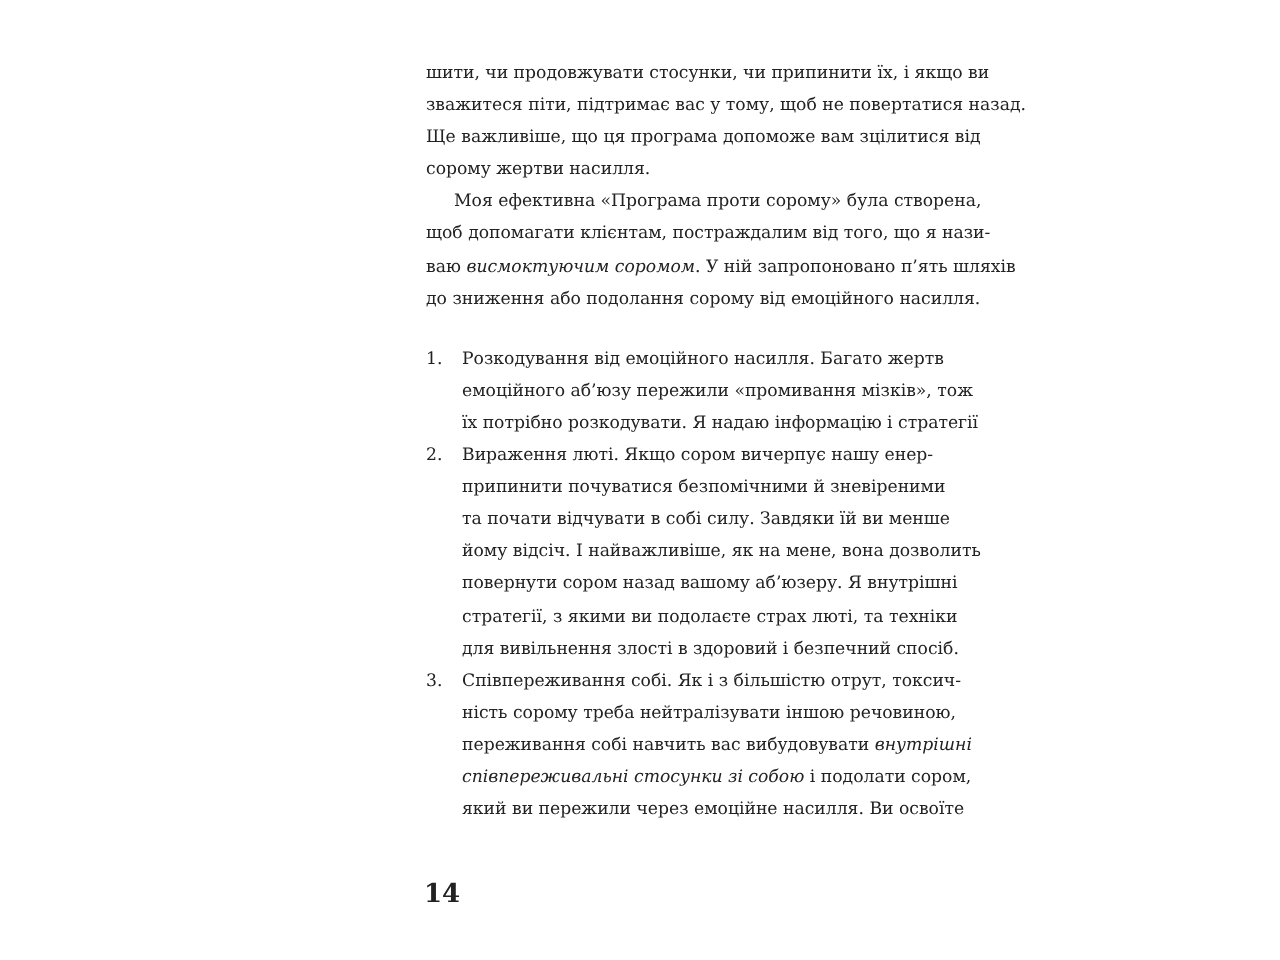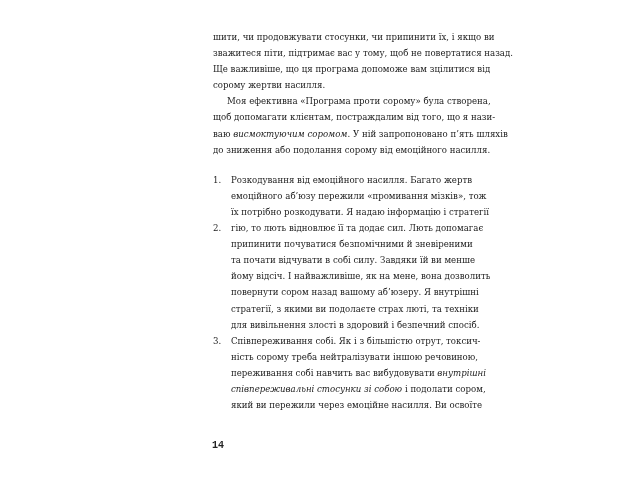--- a/index.html
+++ b/index.html
@@ -7,21 +7,21 @@
          font-family:"DejaVu Serif", serif; color:#222; }
   .page { position:absolute; left:213px; top:29px; width:228px; font-size:8.6px; line-height:16.1px; }
   .ln { white-space:nowrap; display:block; height:16.1px; }
   .just { text-align:justify; text-align-last:justify; }
   .ind { text-indent:14px; }
   .gap { height:14px; }
   .item { position:relative; padding-left:18px; }
   .num { position:absolute; left:0; top:0; }
   b { font-weight:normal; }
   i { font-style:italic;text-align:right; }
-  .pageno { position:absolute; left:212px; top:440px; font-size:10px; font-weight:bold;font-family:Liberation Mono, monospace; }
+  .pageno { position:absolute; left:212px; top:440px; font-size:13px; font-weight:bold; }
 </style>
 </head>
 <body>
 
 <div class="page">
   <span class="ln just">шити, чи продовжувати стосунки, чи припинити їх, і якщо ви</span>
   <span class="ln just">зважитеся піти, підтримає вас у тому, щоб не повертатися назад.</span>
   <span class="ln just">Ще важливіше, що ця програма допоможе вам зцілитися від</span>
   <span class="ln">сорому жертви насилля.</span>
 
@@ -34,21 +34,21 @@
 
   <div class="item">
     <span class="num">1.</span>
     <span class="ln"><b>Розкодування від емоційного насилля</b><span>. Багато жертв</span></span>
     <span class="ln">емоційного аб’юзу пережили «промивання мізків», тож</span>
     <span class="ln">їх потрібно розкодувати. Я надаю інформацію і стратегії</span>
   </div>
 
   <div class="item">
     <span class="num">2.</span>
-    <span class="ln">гію, то лють відновлює її та додає сил. Лють допомагає</span>
+    <span class="ln"><b>Вираження люті</b><span>. Якщо сором вичерпує нашу енер-</span></span>
     <span class="ln">припинити почуватися безпомічними й зневіреними</span>
     <span class="ln">та почати відчувати в собі силу. Завдяки їй ви менше</span>
     <span class="ln">йому відсіч. І найважливіше, як на мене, вона дозволить</span>
     <span class="ln">повернути сором назад вашому аб’юзеру. Я внутрішні</span>
     <span class="ln">стратегії, з якими ви подолаєте страх люті, та техніки</span>
     <span class="ln">для вивільнення злості в здоровий і безпечний спосіб.</span>
   </div>
 
   <div class="item">
     <span class="num">3.</span>

